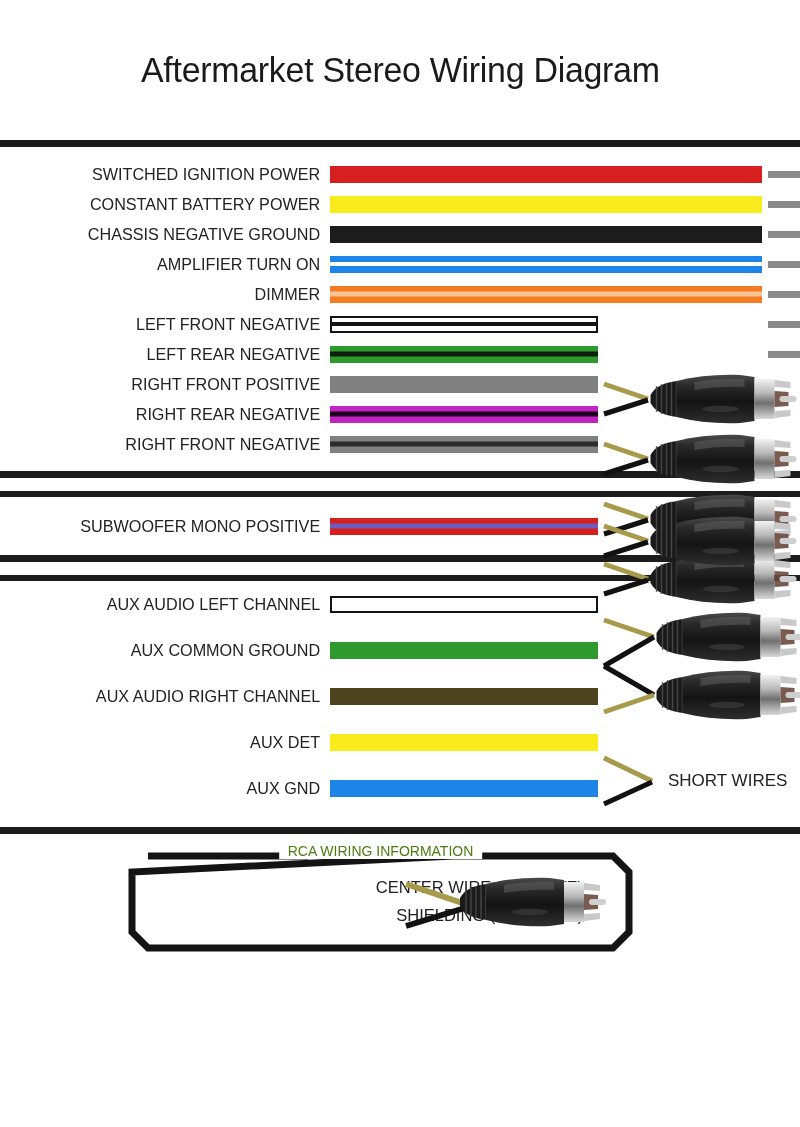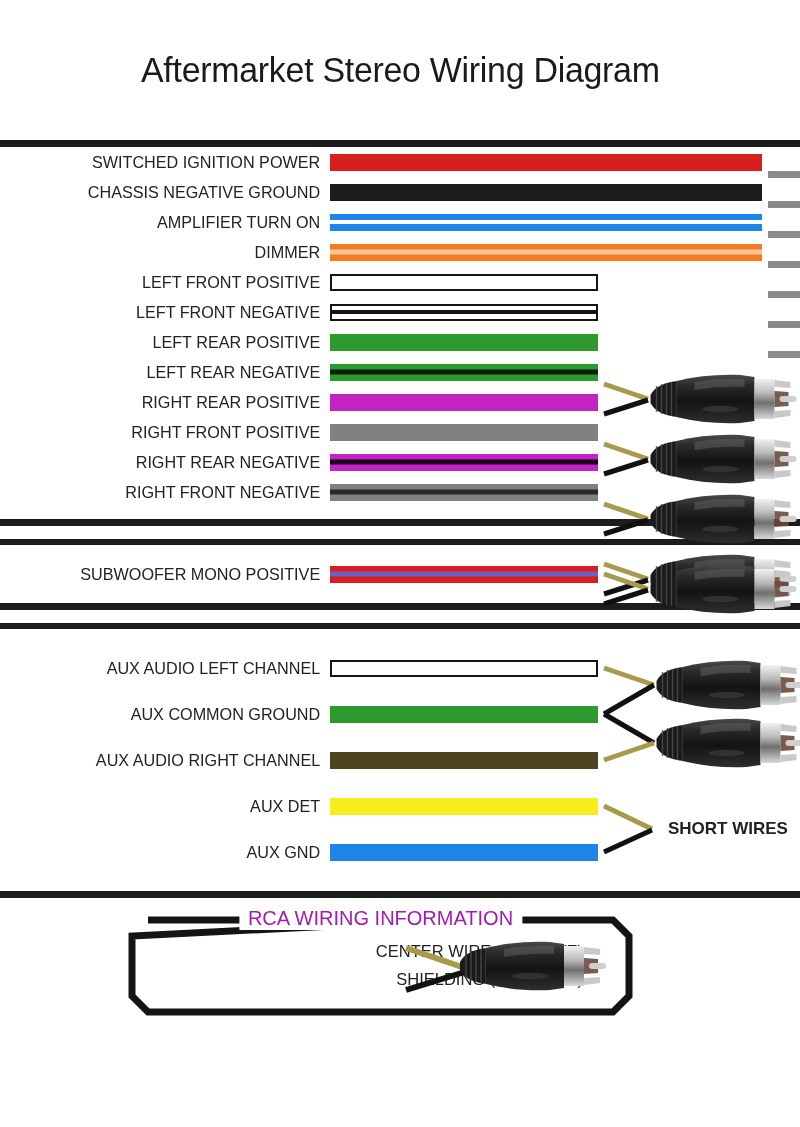--- a/index.html
+++ b/index.html
@@ -126,47 +126,53 @@
     width: 505px; height: 100px;
   }
   .rca-box .frame { position: absolute; inset: 0; }
   .rca-box .frame svg { display: block; }
   .rca-title {
     position: absolute;
     top: -9px; left: 50%;
     transform: translateX(-50%);
     background: #ffffff;
     padding: 0 9px;
-    font-size: 20px;
-    color: #a21caf;
+    font-size: 14px;
+    color: #4d7c0f;
     white-space: nowrap;
   }
   .rca-line {
     position: absolute;
     right: 50px;
     font-size: 16.5px;
     color: #222;
     white-space: nowrap;
     text-align: right;
   }
 </style>
 </head>
 <body>
 
 <div class="title-area">
   <div class="doc-title">Aftermarket Stereo Wiring Diagram</div>
 </div>
 
 <div class="rule"></div>
 
-<div class="section" id="sec-power" style="padding-bottom: 12px;">
+<div class="section" id="sec-power" style="padding-top: 12px; padding-bottom: 12px;">
     <div class="row">
       <div class="label">SWITCHED IGNITION POWER</div>
       <div class="wire-wrap">
         <div class="wire" style="width: 432px; background: rgb(216, 31, 31);"></div>
+      </div>
+    </div>
+    <div class="row">
+      <div class="label">CONSTANT BATTERY POWER</div>
+      <div class="wire-wrap">
+        <div class="wire" style="width: 432px; background: rgb(248, 236, 28);"></div>
       </div>
     </div>
     <div class="row">
       <div class="label">CHASSIS NEGATIVE GROUND</div>
       <div class="wire-wrap">
         <div class="wire" style="width: 432px; background: rgb(28, 28, 28);"></div>
       </div>
     </div>
     <div class="row">
       <div class="label">AMPLIFIER TURN ON</div>
@@ -178,51 +184,33 @@
     </div>
     <div class="row">
       <div class="label">DIMMER</div>
       <div class="wire-wrap">
         <div class="wire" style="width: 432px; background: rgb(245, 123, 32);">
           <div class="stripe" style="height: 5px; background: rgb(249, 195, 154);"></div>
         </div>
       </div>
     </div>
     <div class="row">
-      <div class="label">LEFT FRONT POSITIVE</div>
-      <div class="wire-wrap">
-        <div class="wire outlined" style="width: 268px;"></div>
-      </div>
-    </div>
-    <div class="row">
       <div class="label">LEFT FRONT NEGATIVE</div>
       <div class="wire-wrap">
         <div class="wire outlined" style="width: 268px;">
           <div class="stripe" style="height: 4px; background: rgb(20, 20, 20);"></div>
         </div>
       </div>
     </div>
     <div class="row">
-      <div class="label">LEFT REAR POSITIVE</div>
-      <div class="wire-wrap">
-        <div class="wire" style="width: 268px; background: rgb(46, 154, 46);"></div>
-      </div>
-    </div>
-    <div class="row">
       <div class="label">LEFT REAR NEGATIVE</div>
       <div class="wire-wrap">
         <div class="wire" style="width: 268px; background: rgb(46, 154, 46);">
           <div class="stripe" style="height: 5px; background: rgb(13, 31, 13);"></div>
         </div>
-      </div>
-    </div>
-    <div class="row">
-      <div class="label">RIGHT REAR POSITIVE</div>
-      <div class="wire-wrap">
-        <div class="wire" style="width: 268px; background: rgb(194, 36, 194);"></div>
       </div>
     </div>
     <div class="row">
       <div class="label">RIGHT FRONT POSITIVE</div>
       <div class="wire-wrap">
         <div class="wire" style="width: 268px; background: rgb(128, 128, 128);"></div>
       </div>
     </div>
     <div class="row">
       <div class="label">RIGHT REAR NEGATIVE</div>
@@ -509,21 +497,21 @@
         <path d="M126 18 L140 19 L140 33 L126 34 Z" fill="#6a4a3c" opacity="0.9"></path>
 
         <rect x="131" y="23" width="17" height="6" rx="3" fill="#cfcfcf"></rect>
       </svg>
     </div>
   </div>
 
 <div class="rule"></div>
 <div class="rule thin" style="margin-top:13px"></div>
 
-<div class="section" id="sec-aux" style="padding-top: 16px; padding-bottom: 16px;">
+<div class="section" id="sec-aux" style="padding-bottom: 16px;">
     <div class="row tall">
       <div class="label">AUX AUDIO LEFT CHANNEL</div>
       <div class="wire-wrap" style="height: 46px;">
         <div class="wire outlined" style="width: 268px;"></div>
       </div>
     </div>
     <div class="row tall">
       <div class="label">AUX COMMON GROUND</div>
       <div class="wire-wrap" style="height: 46px;">
         <div class="wire" style="width: 268px; background: rgb(46, 154, 46);"></div>
@@ -638,21 +626,21 @@
 
         <g fill="#c9c9c9">
           <path d="M126 7 L142 9 L142 15 L126 14 Z"></path>
           <path d="M126 38 L142 37 L142 43 L126 45 Z"></path>
         </g>
         <path d="M126 18 L140 19 L140 33 L126 34 Z" fill="#6a4a3c" opacity="0.9"></path>
 
         <rect x="131" y="23" width="17" height="6" rx="3" fill="#cfcfcf"></rect>
       </svg>
     </div>
-    <div class="short-wires-label" style="left: 668px; top: 190px; font-weight: bold;">SHORT WIRES</div>
+    <div class="short-wires-label" style="left: 668px; top: 190px;">SHORT WIRES</div>
   </div>
 
 <div class="rule"></div>
 
 <div class="rca-box-area">
   <div class="rca-box">
     <div class="frame">
       <svg viewBox="0 0 505 100" width="505" height="100">
         <path d="M20 4 H180 M325 4 H485 L501 20 V80 L485 96 H20 L4 80 V20 Z" fill="none" stroke="#141414" stroke-width="7" stroke-linejoin="miter"></path>
       </svg>

